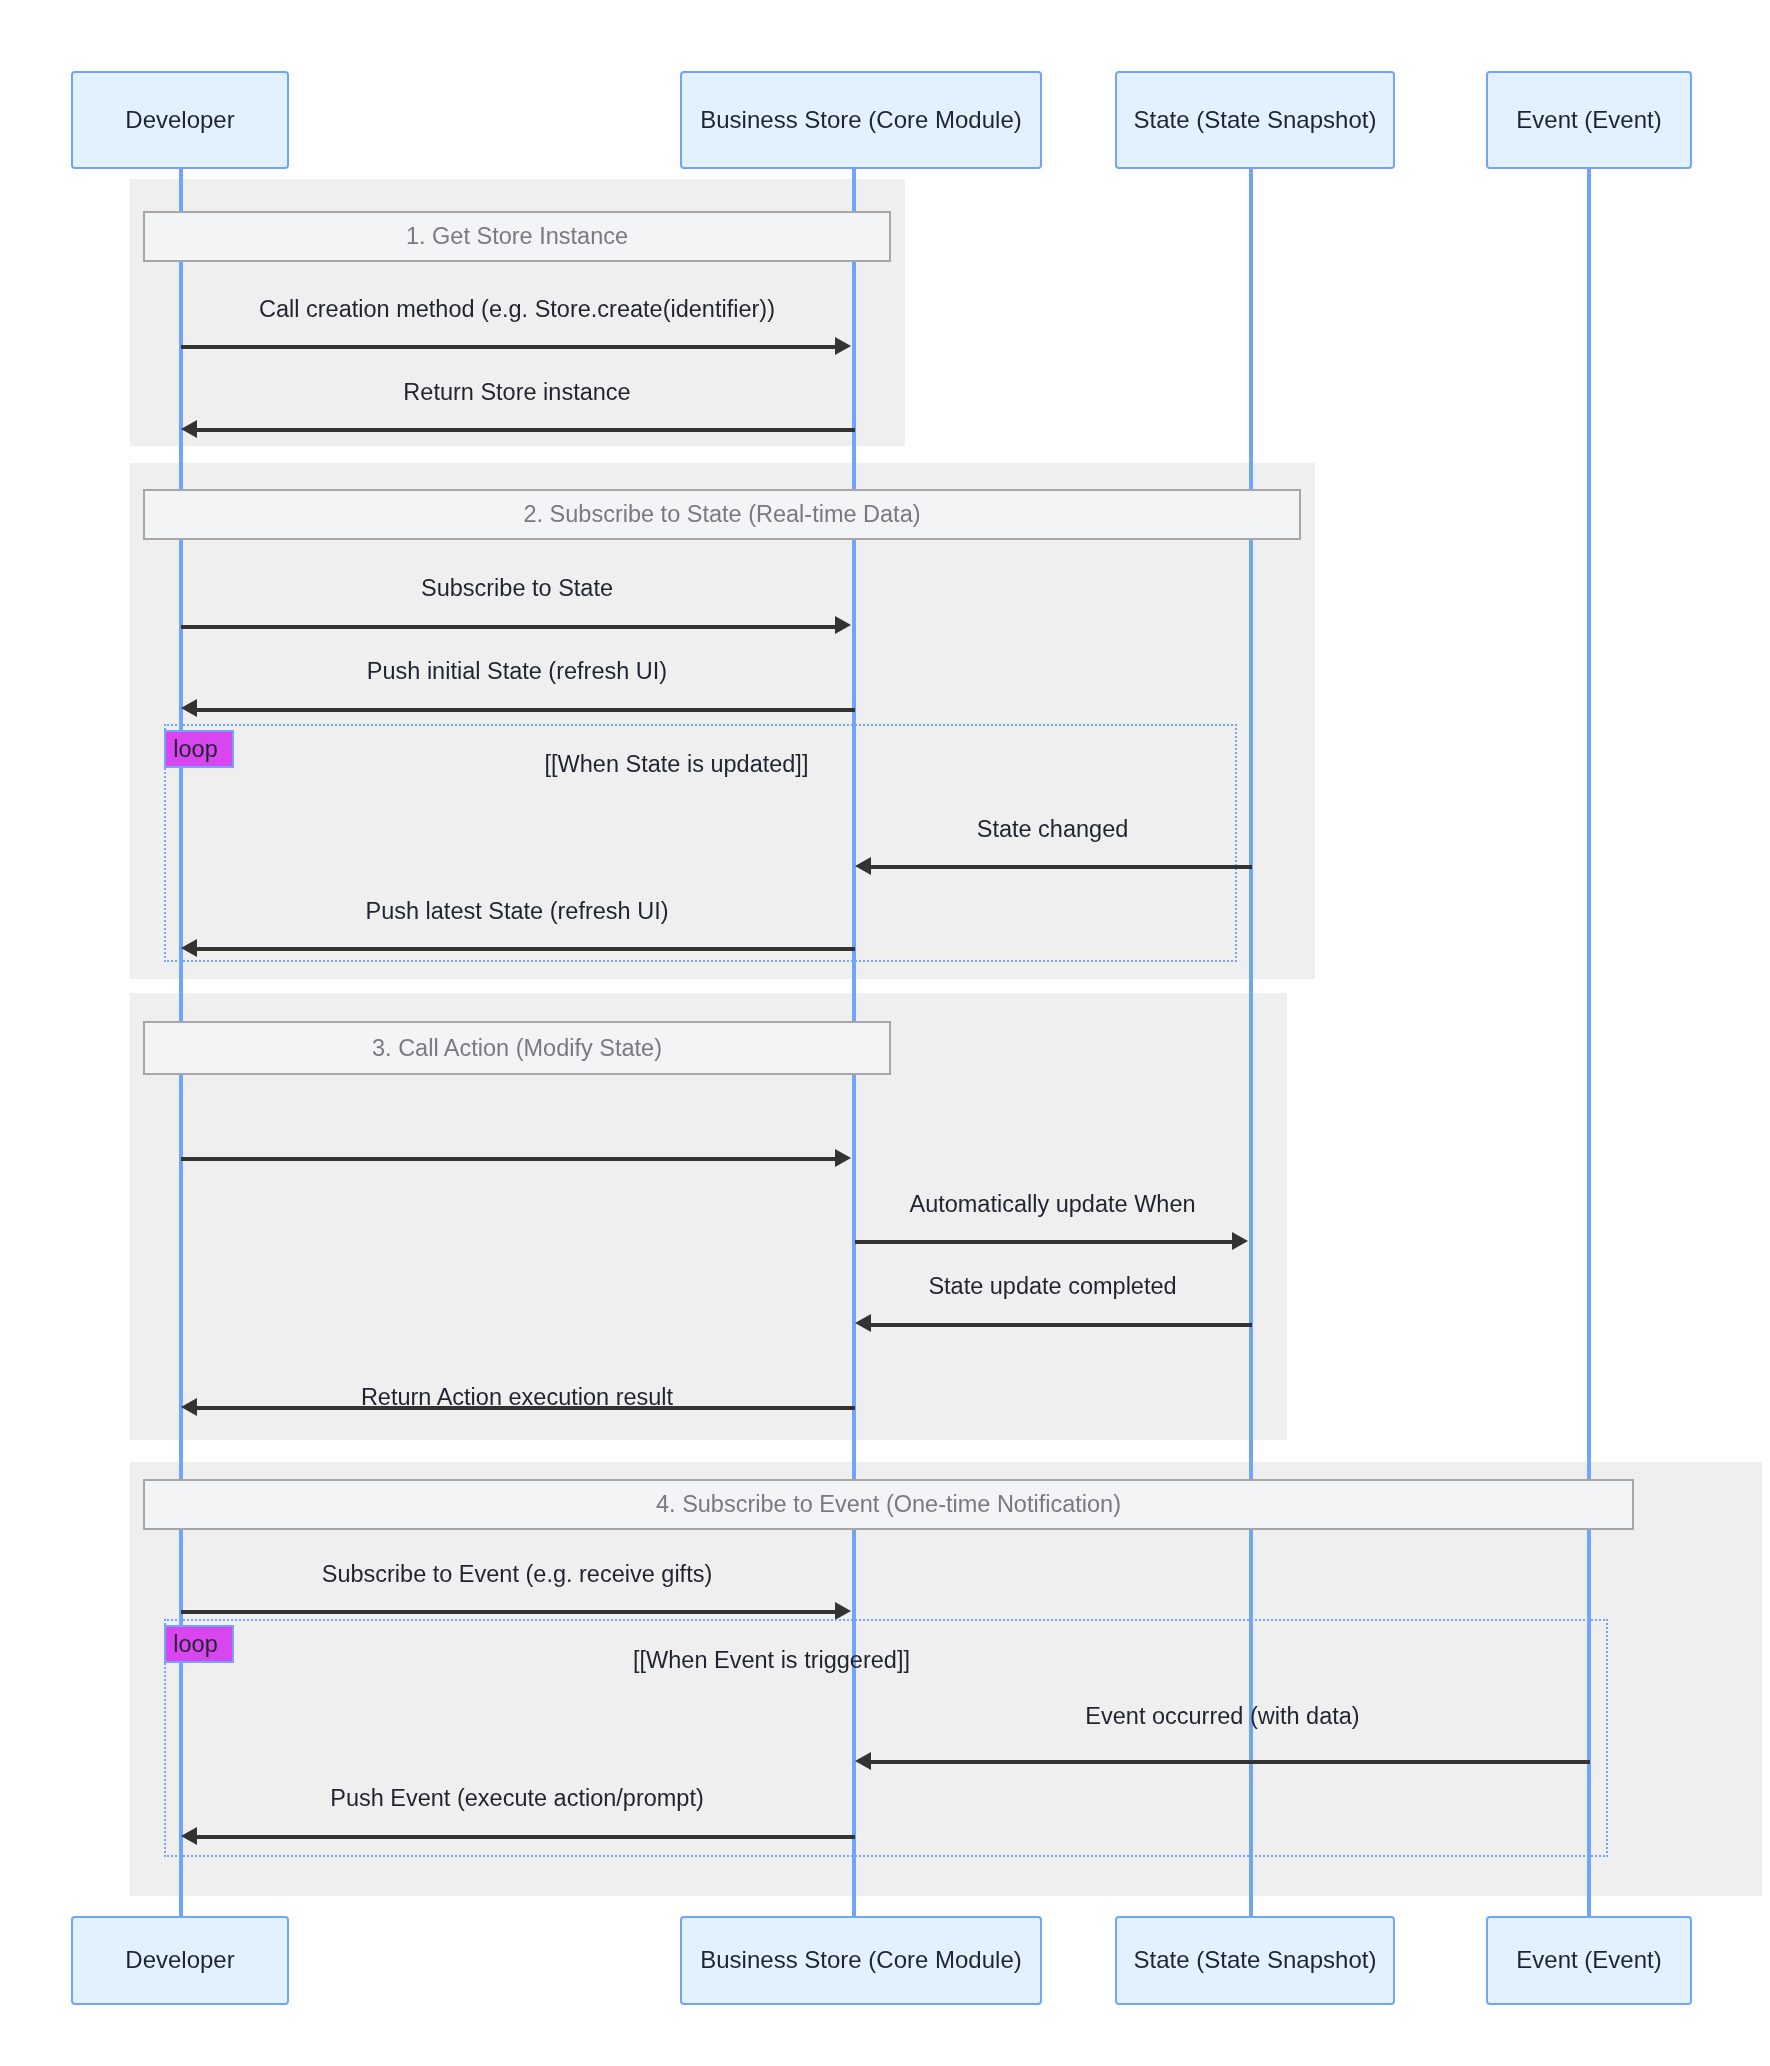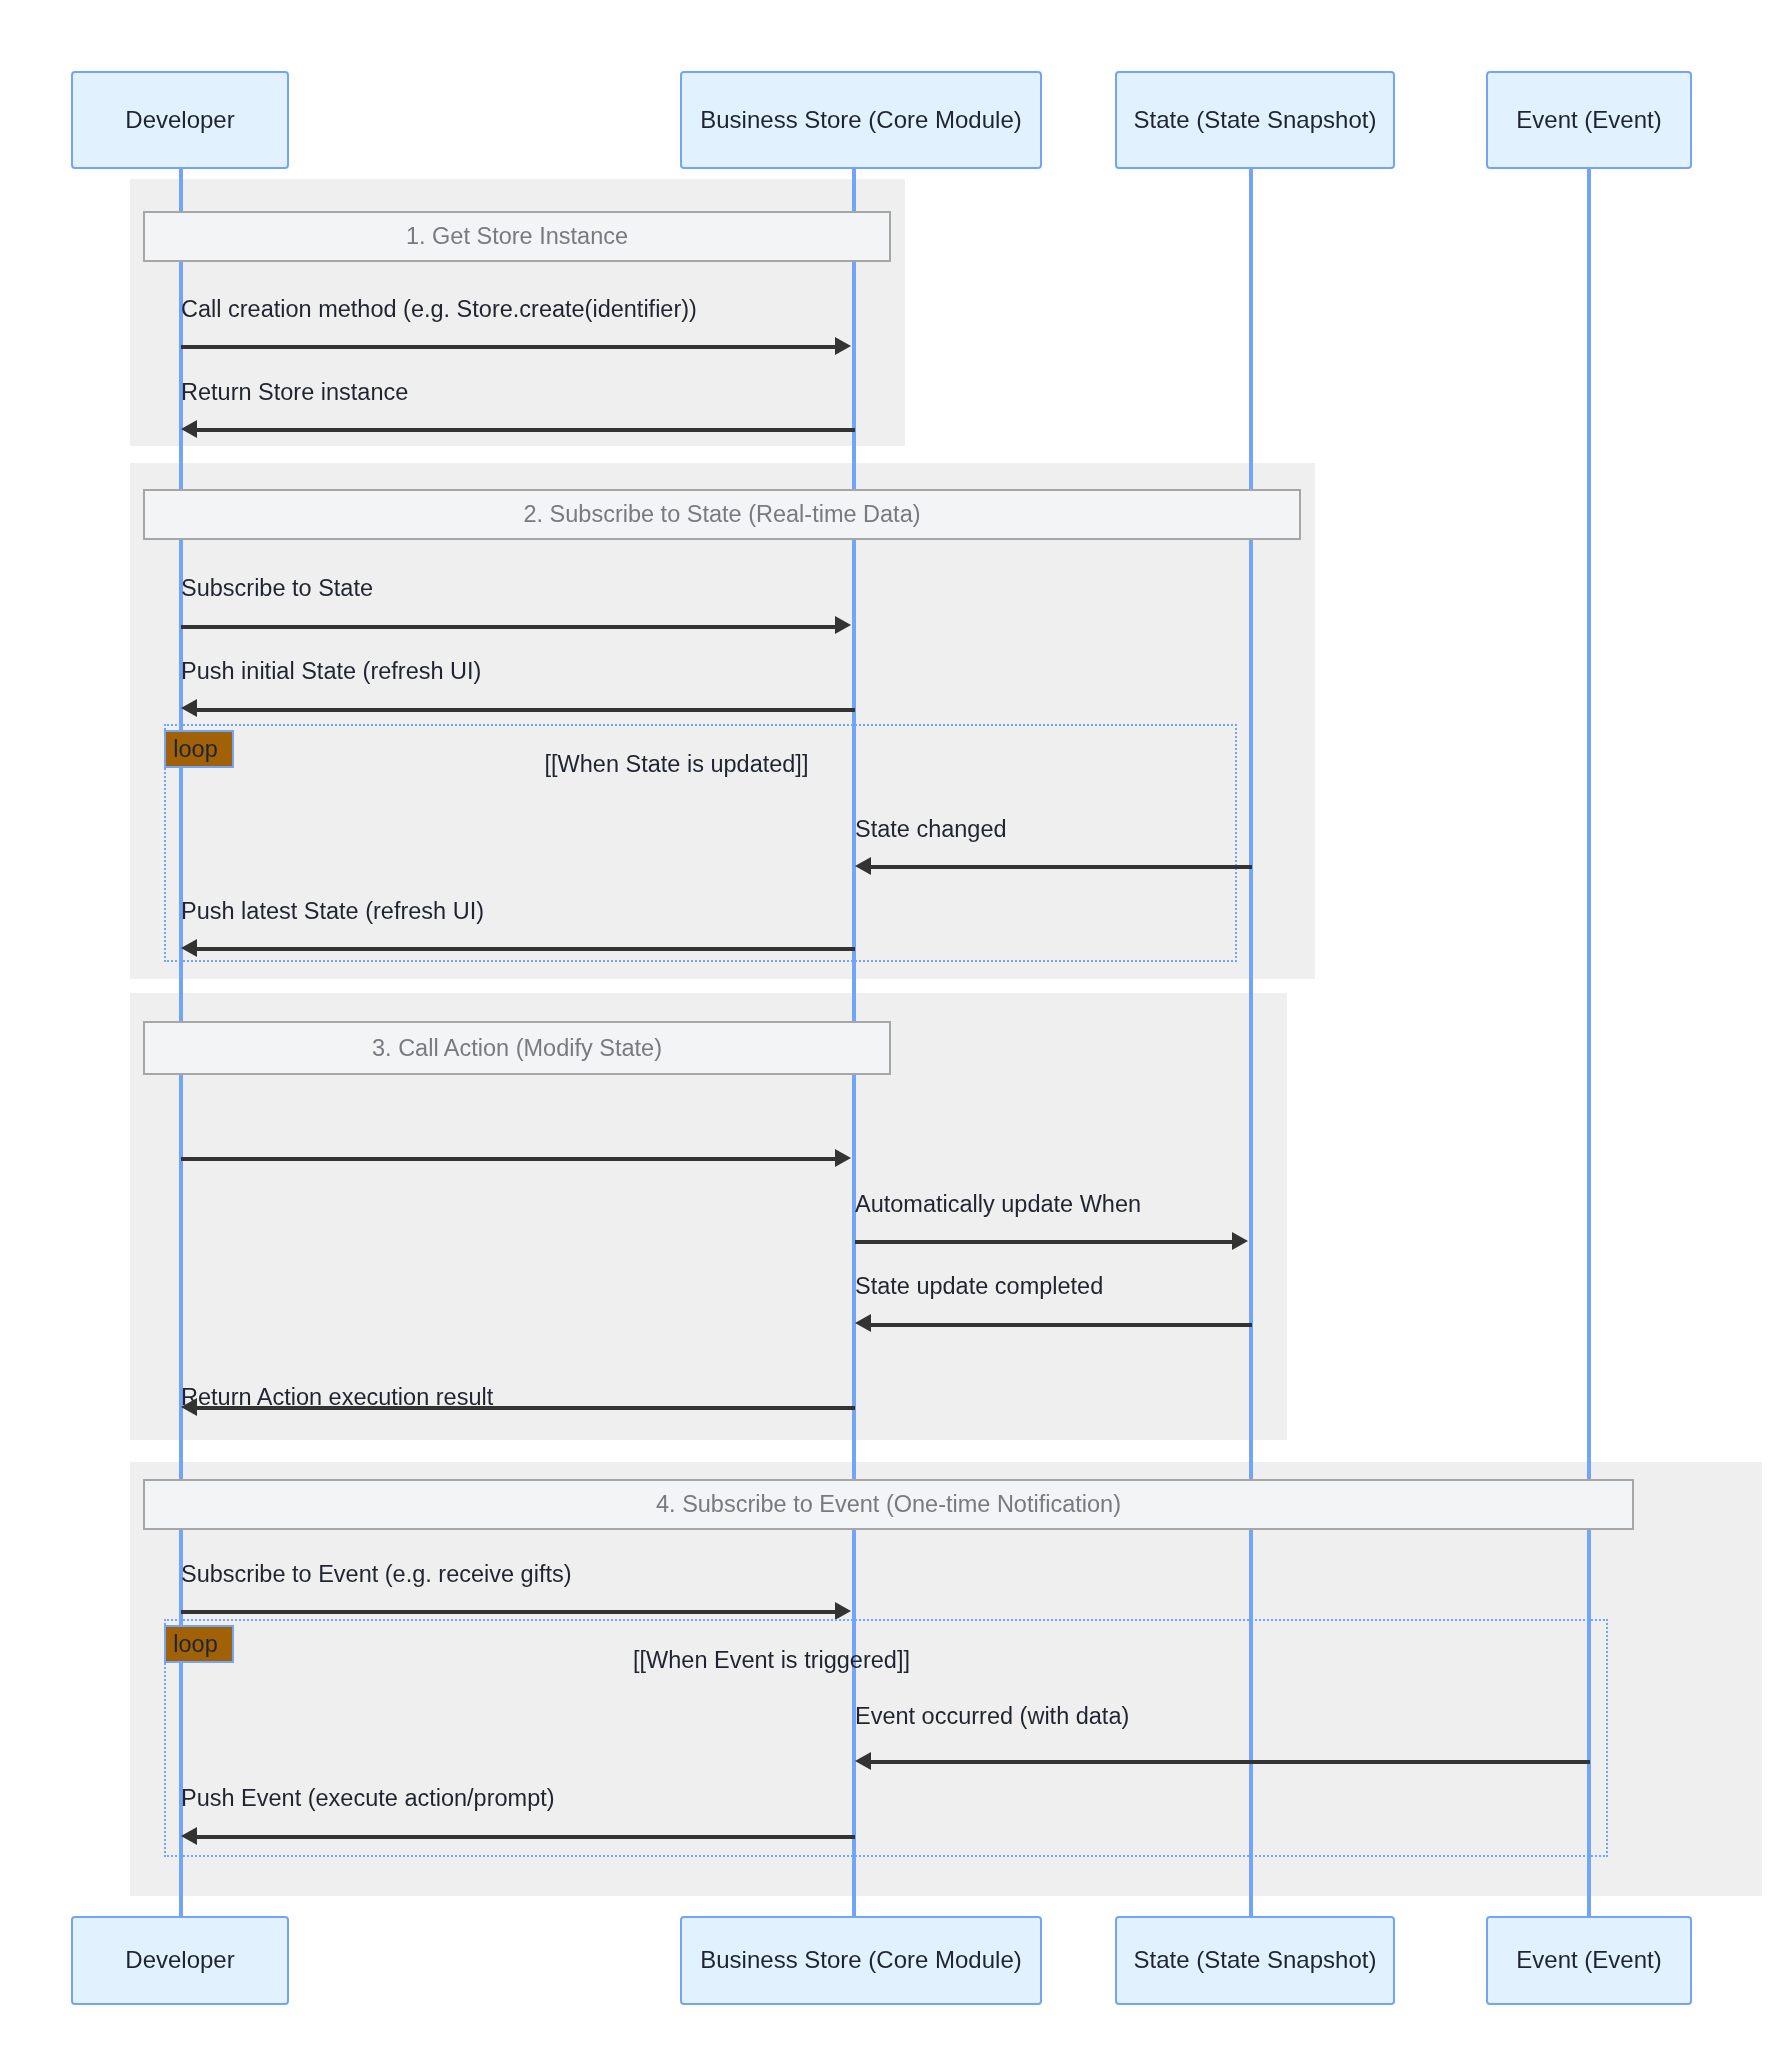--- a/index.html
+++ b/index.html
@@ -40,21 +40,21 @@
 
   
   .loop-box{
     position:absolute;
     border:2.2px dotted #72a4f7;
     box-sizing:border-box;
     background:transparent;
   }
   .loop-tag{
     position:absolute;
-    background:#a16207;
+    background:#d946ef;
     border:2.2px solid #72a4f7;
     box-sizing:border-box;
     color:#1f2430;
     font-size:23.5px;
     display:flex;align-items:center;
     padding-left:7.3px;
     font-family:"Liberation Sans",sans-serif;
   }
   .loop-label{
     position:absolute;
@@ -63,20 +63,21 @@
     text-align:center;
     font-family:"Liberation Sans",sans-serif;
     margin-top:15px;
   }
 
   
   .msg-label{
     position:absolute;
     color:#1f2430;
     font-size:23.5px;
+    text-align:center;
     white-space:nowrap;
     font-family:"Liberation Sans",sans-serif;
   }
   .msg-line{position:absolute;height:3.7px;background:#333333;}
   .arrow-right{
     position:absolute;
     width:0;height:0;
     border-top:9.6px solid transparent;
     border-bottom:9.6px solid transparent;
     border-left:16px solid #333333;

